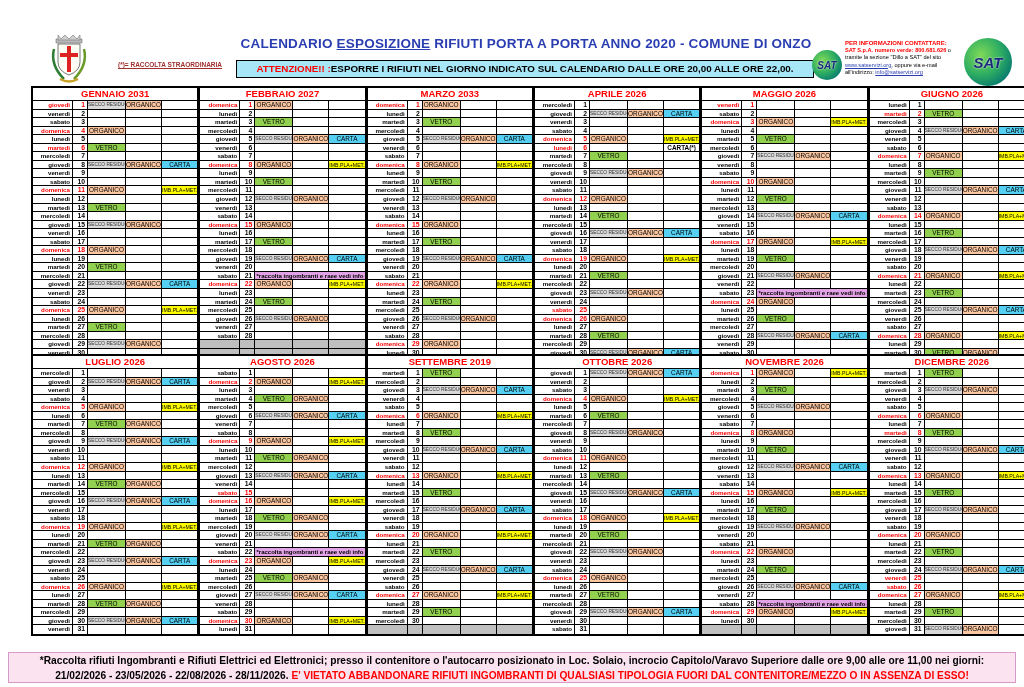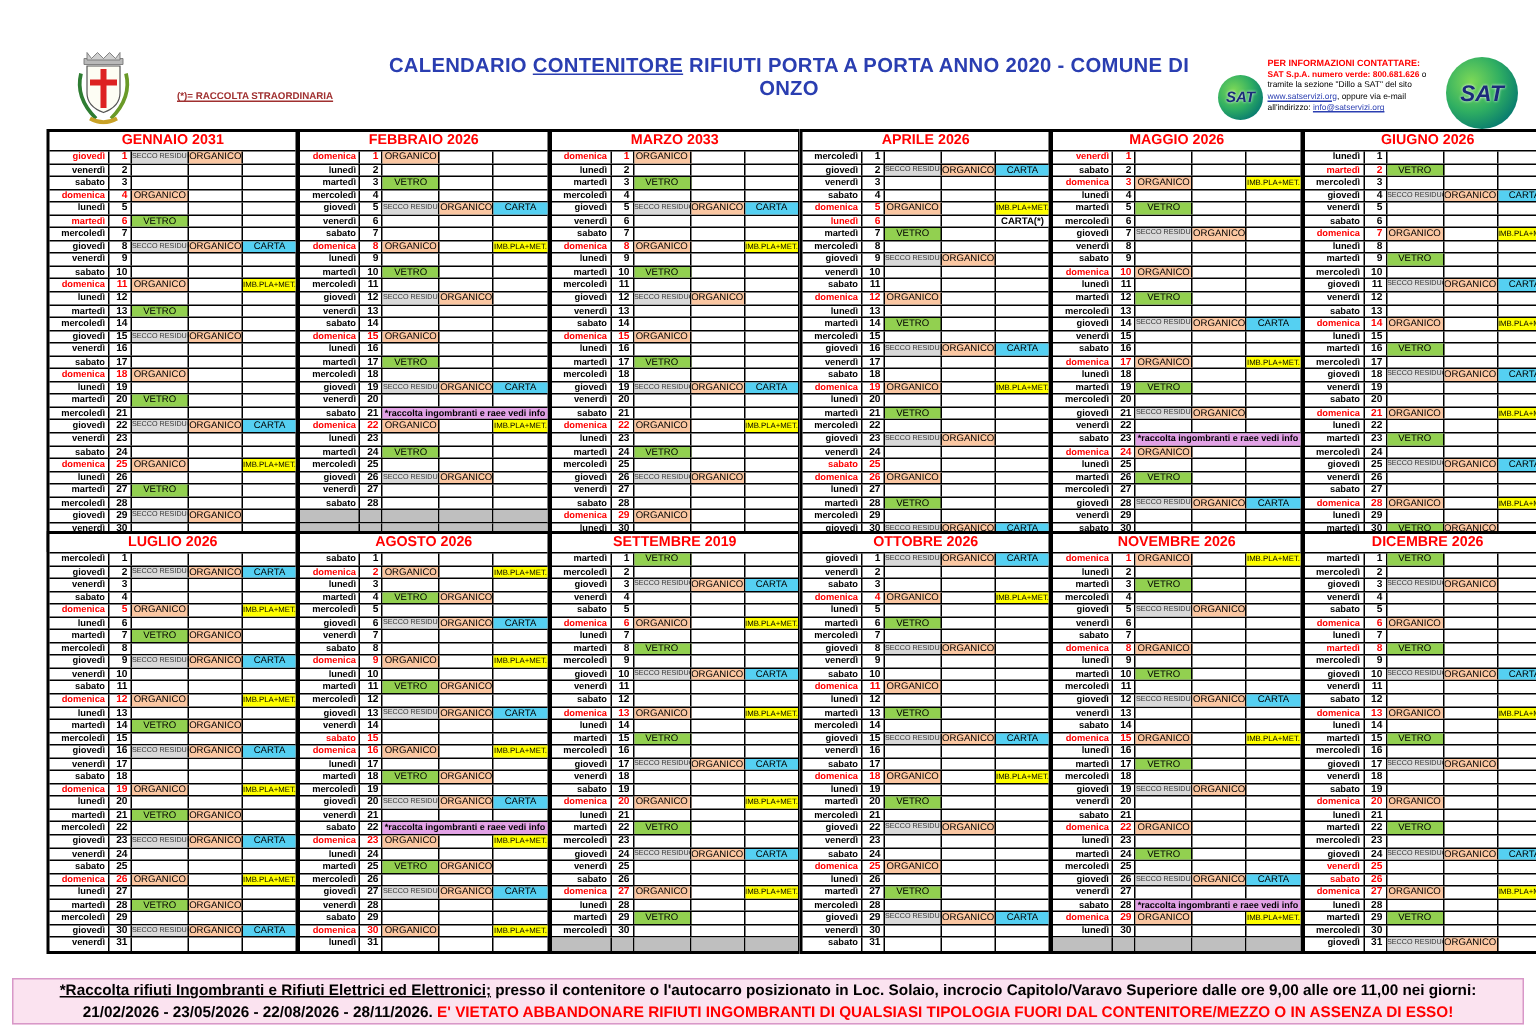--- a/index.html
+++ b/index.html
@@ -54,39 +54,40 @@
   .t-OR { font-size:6.4px; }
   .t-CA { font-size:6.4px; }
   .t-VE { font-size:6.4px; }
   .t-IM { font-size:5.2px; }
   .t-CS { font-size:6.4px; font-weight:bold; }
   .t-IN { font-size:6px; font-weight:bold; }
   
   .footer { position:absolute; left:8px; top:652px; width:1008px; height:31px;
     background:#fbe3f0; border:1px solid #d898c8; text-align:center;
     font-size:10.2px; font-weight:bold; line-height:15px; padding:0 14px; color:#000; }
-  .footer .u { text-decoration:underline; }
+  .footer .u { }
   .footer .red { color:#f00; }
 </style>
 </head>
 <body>
 
 <div class="header">
   <svg class="coat" viewBox="0 0 42 52">
     <path d="M8 8 h26 v4 h-26 z" fill="#b9b9b9" stroke="#777" stroke-width="0.6"></path>
     <path d="M10 4 l3 4 l4 -4 l4 4 l4 -4 l4 4 l3 -4 v5 h-22 z" fill="#cfcfcf" stroke="#777" stroke-width="0.6"></path>
     <path d="M10 13 h22 v18 q0 9 -11 13 q-11 -4 -11 -13 z" fill="#fdfdf4" stroke="#555" stroke-width="0.8"></path>
     <rect x="19" y="15" width="4" height="26" fill="#d22"></rect>
     <rect x="12" y="22" width="18" height="4" fill="#d22"></rect>
     <path d="M6 18 q-4 16 10 30" fill="none" stroke="#2e7d32" stroke-width="2.5"></path>
     <path d="M36 18 q4 16 -10 30" fill="none" stroke="#6a9a28" stroke-width="2.5"></path>
     <path d="M12 48 q9 5 18 0" fill="none" stroke="#c9a227" stroke-width="2.5"></path>
   </svg>
   <div class="note-left">(*)= RACCOLTA STRAORDINARIA</div>
-  <div class="title"><span>CALENDARIO </span><span class="u">CONTENITORE</span><span> RIFIUTI PORTA A PORTA ANNO 2020 - COMUNE DI ONZO</span></div>
+  <div class="title"><span>CALENDARIO </span><span class="u">ESPOSIZIONE</span><span> RIFIUTI PORTA A PORTA ANNO 2020 - COMUNE DI ONZO</span></div>
+  <div class="attention"><span class="red">ATTENZIONE!! :</span><span>ESPORRE I RIFIUTI NEL GIORNO INDICATO SUL CALENDARIO DALLE ORE 20,00 ALLE ORE 22,00.</span></div>
   <div class="satlogo small">
       <span>SAT</span>
     </div>
   <div class="contact">
     <div class="c-title">PER INFORMAZIONI CONTATTARE:</div>
     <div><span class="c-bold-red">SAT S.p.A. numero verde: 800.681.626</span><span> o tramite la sezione "Dillo a SAT" del sito </span><span class="link">www.satservizi.org</span><span>, oppure via e-mail all'indirizzo: </span><span class="link">info@satservizi.org</span></div>
   </div>
   <div class="satlogo big">
       <span>SAT</span>
     </div>
@@ -307,21 +308,21 @@
       </div>
       <div class="mrow">
         <div class="c-wd">sabato</div>
         <div class="c-num">31</div>
         <div class="c-s1"></div>
         <div class="c-s2"></div>
         <div class="c-s3"></div>
       </div>
     </div>
     <div class="month">
-      <div class="mhead">FEBBRAIO 2026</div>
+      <div class="mhead">FEBBRAIO 2027</div>
       <div class="mrow">
         <div class="c-wd red">domenica</div>
         <div class="c-num red">1</div>
         <div class="c-s1 t-OR" style="background: rgb(251, 199, 162);">ORGANICO</div>
         <div class="c-s2"></div>
         <div class="c-s3"></div>
       </div>
       <div class="mrow">
         <div class="c-wd">lunedì</div>
         <div class="c-num">2</div>

